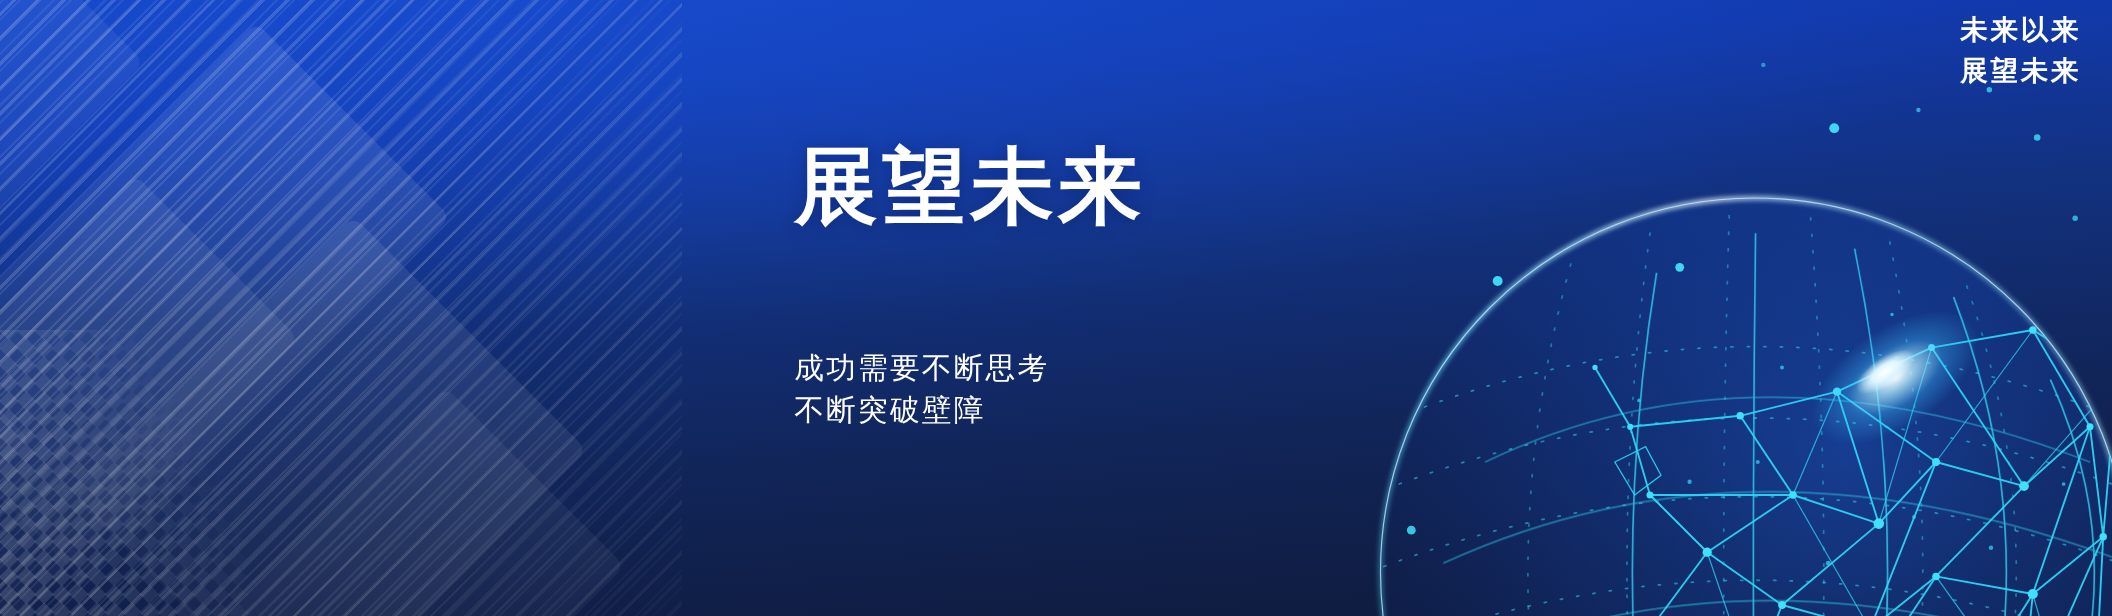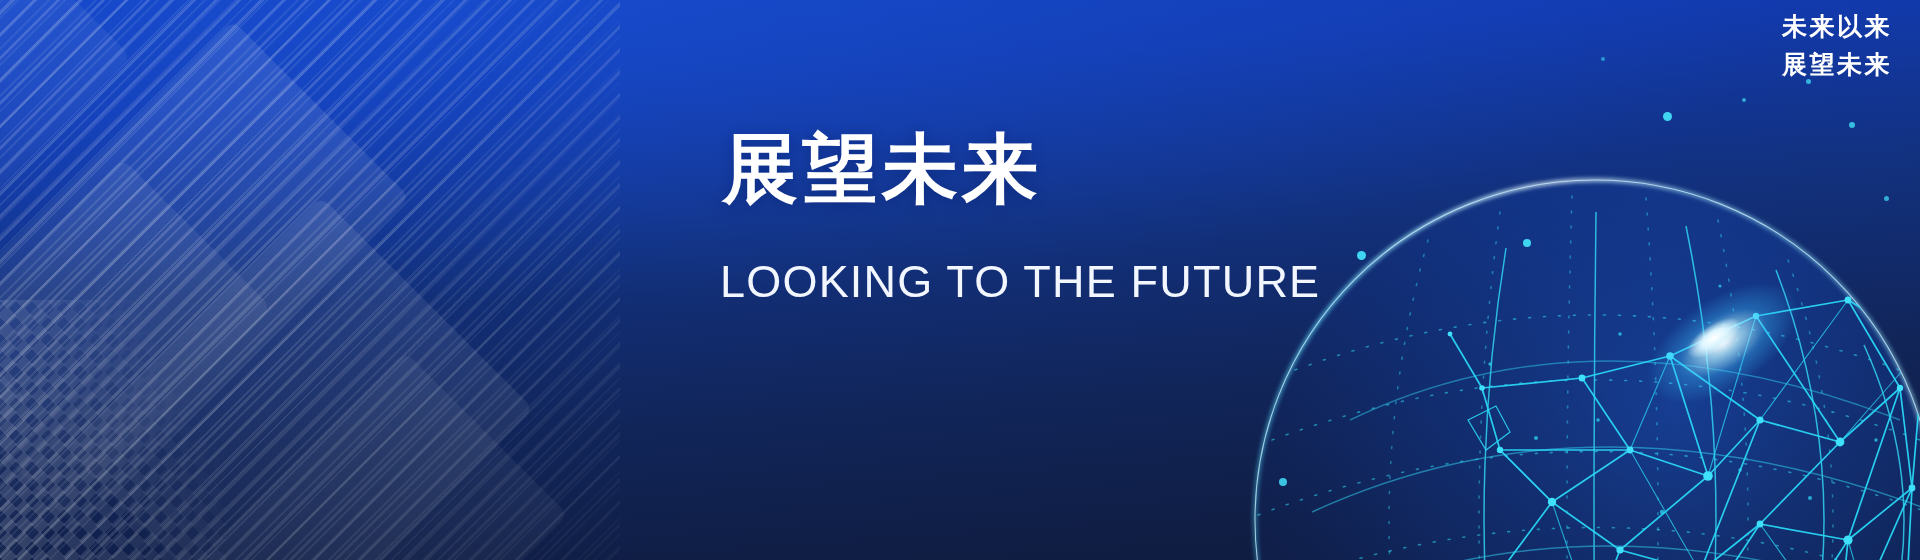--- a/index.html
+++ b/index.html
@@ -351,18 +351,21 @@
 
   <div class="content">
 
     <div class="corner-cn">
       <div>未来以来</div>
       <div>展望未来</div>
     </div>
 
     <div class="headline-cn">展望未来</div>
 
-    <div class="headline-en">LOOKING TO THE FUTURE</div>
-
+
+    <div class="sub-cn">
+      <div>成功需要不断思考</div>
+      <div>不断突破壁障</div>
+    </div>
 
 
   </div>
 </div>
 
 </body></html>

